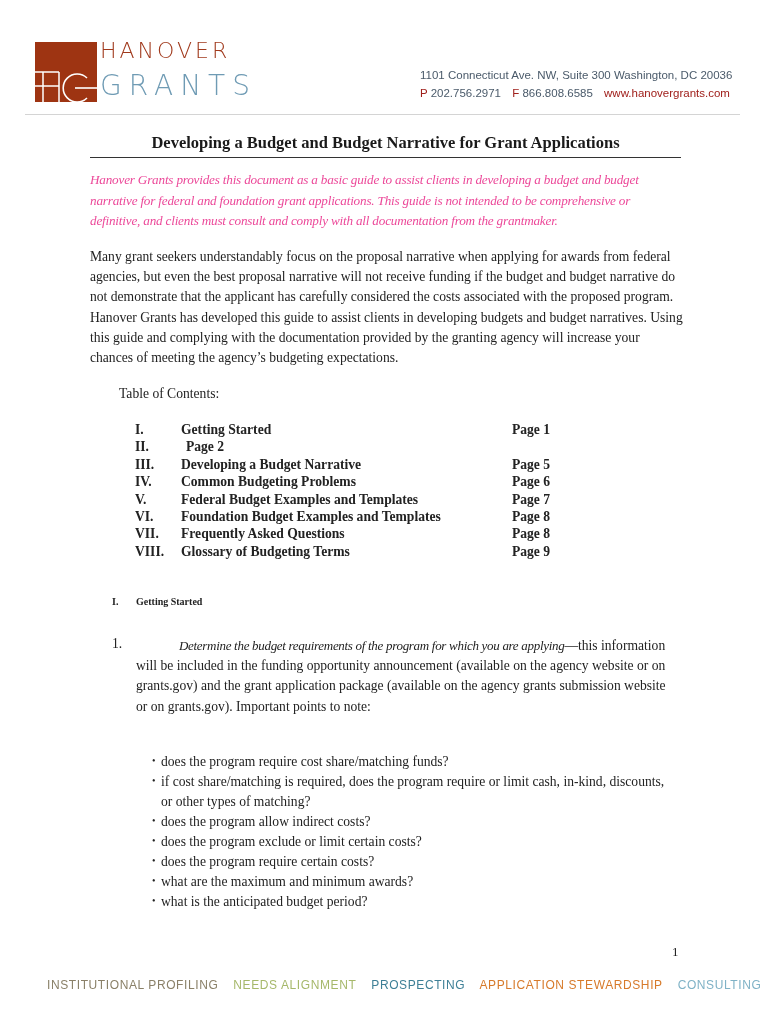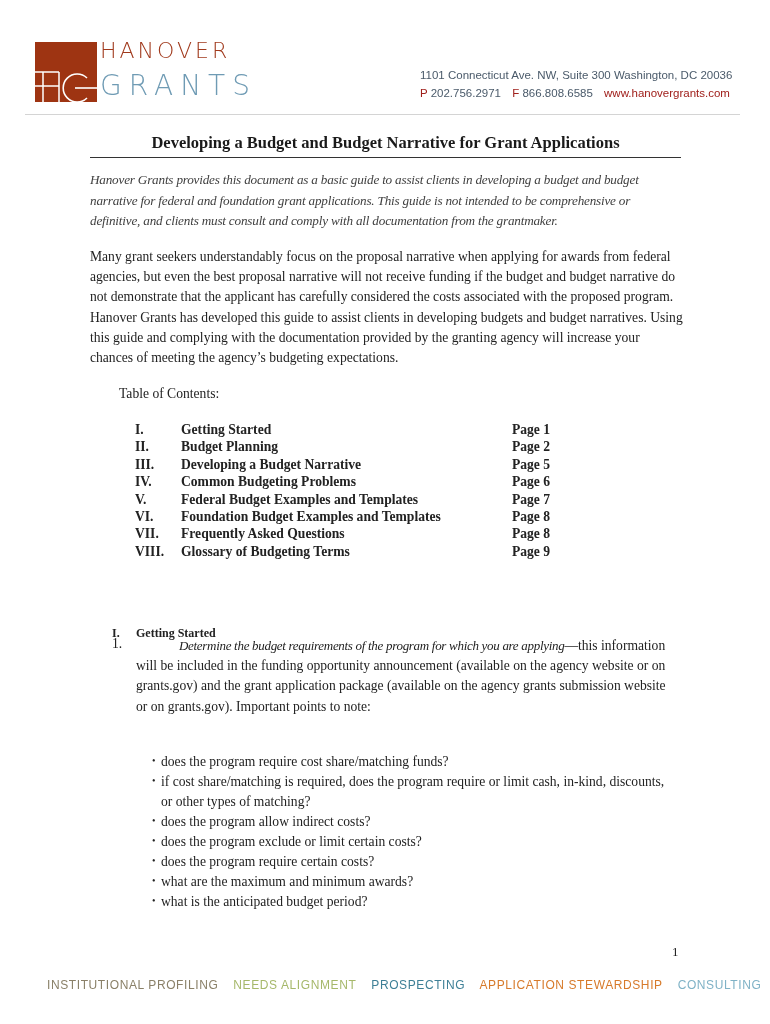--- a/index.html
+++ b/index.html
@@ -20,32 +20,32 @@
     .contact .gap { display: inline-block; width: 8px; }
 
     .header-rule { left: 25px; top: 114px; width: 715px; height: 1px; background: #d4d4d4; }
 
     
     .doc-title { left: 90px; top: 133px; width: 591px; text-align: center; font-size: 16.5px;
                  font-weight: bold; color: #1a1a1a; }
     .title-rule { left: 90px; top: 157px; width: 591px; height: 1px; background: #333; }
 
     .intro-italic { left: 90px; top: 170px; width: 590px; font-style: italic; font-size: 13.2px;
-                    line-height: 20.5px; color: #404040; letter-spacing: -0.2px; }
+                    line-height: 20.5px; color: #ec4899; letter-spacing: -0.2px; }
 
     .para { left: 90px; top: 247px; width: 595px; font-size: 13.6px; line-height: 20.2px; color: #222; }
 
     .toc-heading { left: 91px; top: 386px; font-size: 13.6px; color: #222; margin-left: 28px; }
     .toc { left: 135px; top: 421px; width: 420px; font-weight: bold; font-size: 13.6px; color: #222; }
     .toc-row { display: flex; height: 17.4px; line-height: 17.4px; }
     .toc-num { width: 46px; }
     .toc-label { flex: 1; }
     .toc-page { width: 48px; text-align: center; }
 
-    .section-heading { left: 112px; top: 596px; font-weight: bold; font-size: 12px; color: #222; margin-top: 30px; }
+    .section-heading { left: 112px; top: 596px; font-weight: bold; font-size: 10px; color: #222; }
     .section-heading .num { display: inline-block; width: 24px; }
 
     .item-num { left: 112px; top: 636px; font-size: 13.6px; color: #222; }
     .item-body { left: 136px; top: 636px; width: 540px; font-size: 13.6px; line-height: 20.2px; color: #222; }
     .item-body i { letter-spacing: -0.3px; font-size: 13px; margin-left: 43px; }
 
     .bullets { left: 136px; top: 736px; width: 520px; font-size: 13.6px; line-height: 20px; color: #222;
                margin: 16px; padding: 0; list-style: none; }
     .bullets li { position: relative; padding-left: 9px; }
     .bullets li::before { content: "\2022"; position: absolute; left: 0; top: -1px; font-size: 10px; }
@@ -97,21 +97,20 @@
 
 <div class="abs toc-heading">Table of Contents:</div>
 <div class="abs toc">
   <div class="toc-row">
     <span class="toc-num">I.</span>
     <span class="toc-label">Getting Started</span>
     <span class="toc-page">Page 1</span>
   </div>
   <div class="toc-row">
     <span class="toc-num">II.</span>
-    <span class="toc-label">Budget Planning</span>
     <span class="toc-page">Page 2</span>
   </div>
   <div class="toc-row">
     <span class="toc-num">III.</span>
     <span class="toc-label">Developing a Budget Narrative</span>
     <span class="toc-page">Page 5</span>
   </div>
   <div class="toc-row">
     <span class="toc-num">IV.</span>
     <span class="toc-label">Common Budgeting Problems</span>

